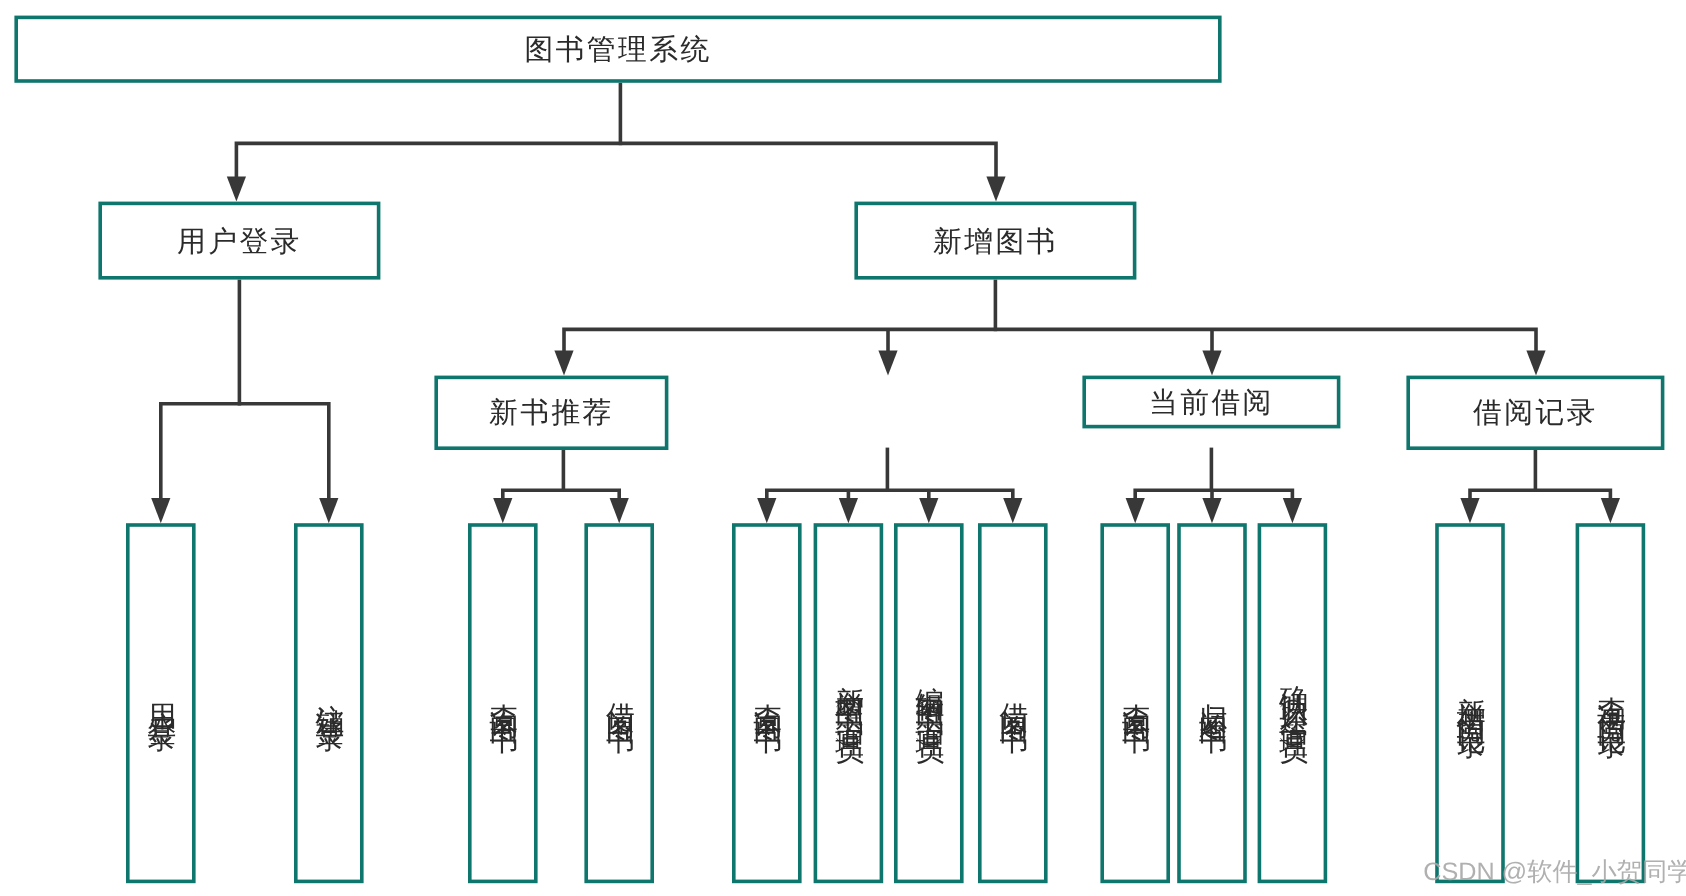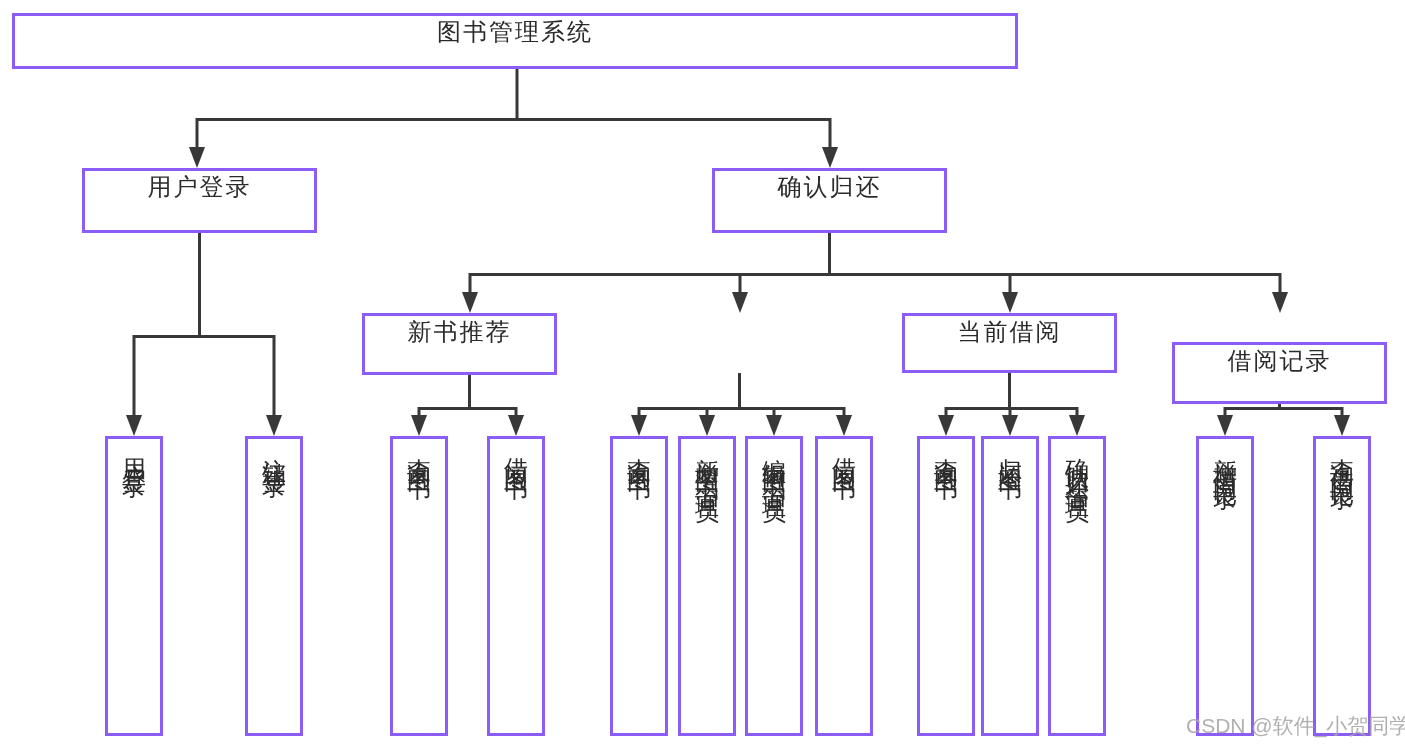--- a/index.html
+++ b/index.html
@@ -4,37 +4,37 @@
 <style>
   html,body{margin:0;padding:0;background:#ffffff;}
   .canvas{
     position:relative;width:1405px;height:747px;background:#ffffff;
     font-family:"Liberation Sans","DejaVu Sans",sans-serif;overflow:hidden;
   }
   svg.connectors{position:absolute;left:0;top:0;z-index:1;}
   svg.connectors path{fill:none;stroke:#383838;stroke-width:3;}
   svg.connectors polygon{fill:#383838;stroke:none;}
   .box{
-    position:absolute;background:#ffffff;border:3px solid #8b5cf6;
-    box-sizing:border-box;display:flex;justify-content:center;
+    position:absolute;background:#ffffff;border:3px solid #0f766e;
+    box-sizing:border-box;display:flex;align-items:center;justify-content:center;
     color:#2b2b2b;z-index:2;
   }
   .h-label{font-size:24px;letter-spacing:2px;white-space:nowrap;}
   .leaf .v-label{
     writing-mode:vertical-rl;font-size:24px;letter-spacing:6px;
     padding-bottom:14px;line-height:1;
   }
   
   .n-root{left:12px;top:13px;width:1006px;height:56px;}
   .n-user-login{left:82px;top:168px;width:235px;height:65px;}
   .n-book-mgmt{left:712px;top:168px;width:235px;height:65px;}
   .n-new-book{left:362px;top:313px;width:195px;height:62px;}
   .n-book-borrow{left:632px;top:313px;width:215px;height:62px;}
-  .n-current-borrow{left:902px;top:313px;width:215px;height:60px;}
-  .n-borrow-records{left:1172px;top:313px;width:215px;height:62px;margin-top:29px;}
+  .n-current-borrow{left:902px;top:313px;width:215px;height:44px;}
+  .n-borrow-records{left:1172px;top:313px;width:215px;height:62px;}
   .leaf{width:58px;height:300px;top:436px;}
   .l1{left:105px;} .l2{left:245px;} .l3{left:390px;} .l4{left:487px;}
   .l5{left:610px;} .l6{left:678px;} .l7{left:745px;} .l8{left:815px;}
   .l9{left:917px;} .l10{left:981px;} .l11{left:1048px;}
   .l12{left:1196px;} .l13{left:1313px;}
   .watermark{
     position:absolute;left:1186px;top:712px;z-index:10;
     font-size:21px;color:#a8a8a8;opacity:0.9;white-space:nowrap;
   }
 </style>
@@ -99,21 +99,21 @@
   </svg>
 
   <div class="box n-root">
     <span class="h-label">图书管理系统</span>
   </div>
 
   <div class="box n-user-login">
     <span class="h-label">用户登录</span>
   </div>
   <div class="box n-book-mgmt">
-    <span class="h-label">确认归还</span>
+    <span class="h-label">新增图书</span>
   </div>
 
   <div class="box n-new-book">
     <span class="h-label">新书推荐</span>
   </div>
   <div class="box n-current-borrow">
     <span class="h-label">当前借阅</span>
   </div>
   <div class="box n-borrow-records">
     <span class="h-label">借阅记录</span>

